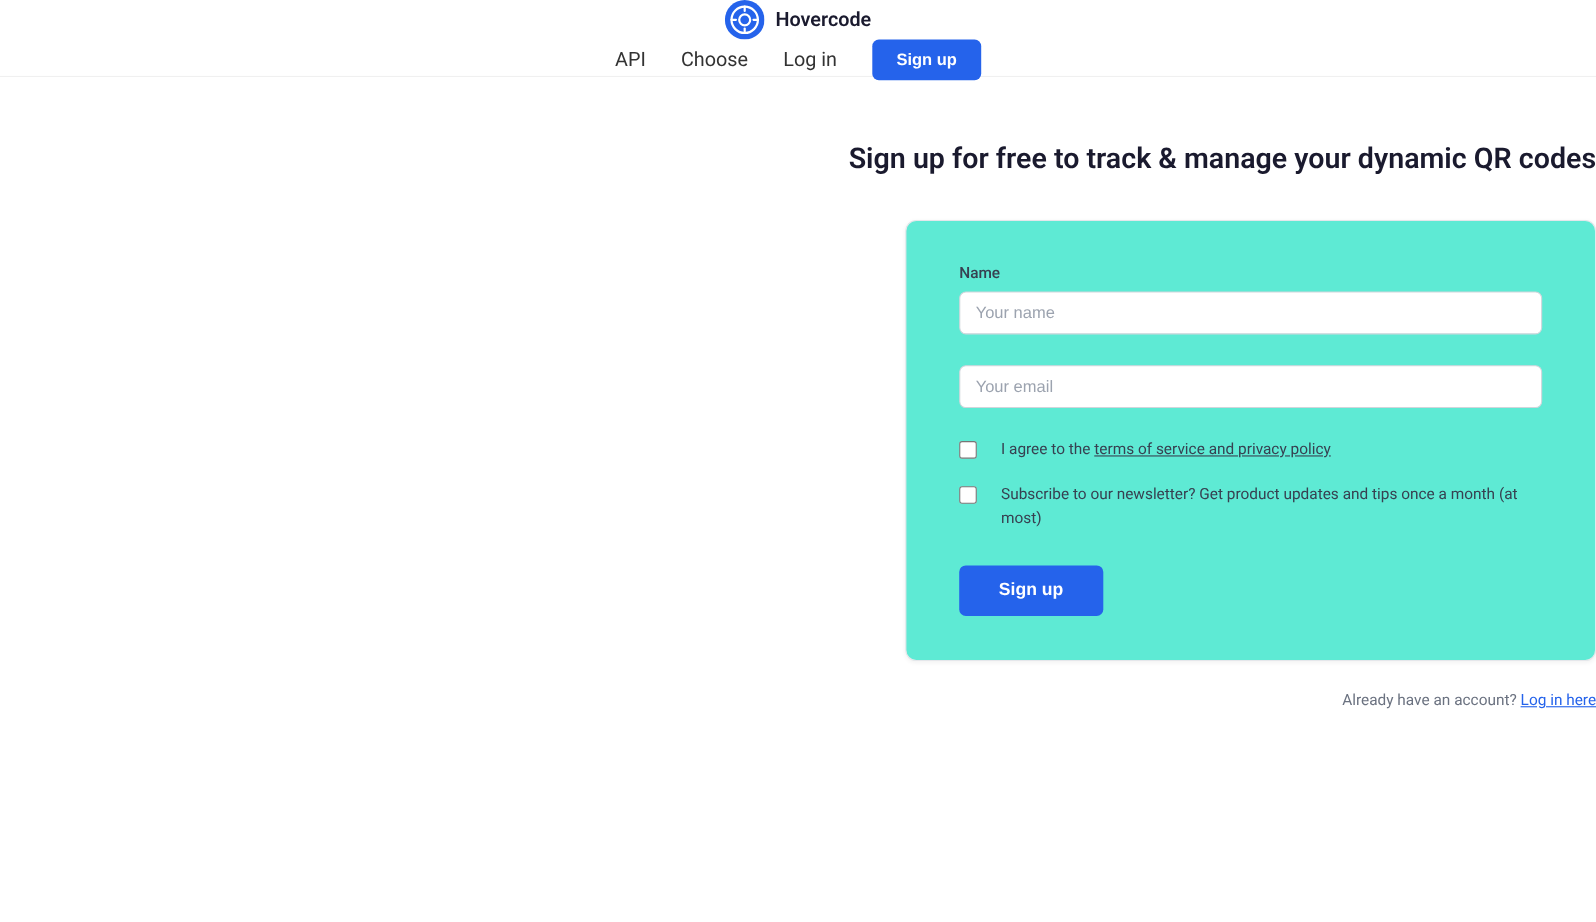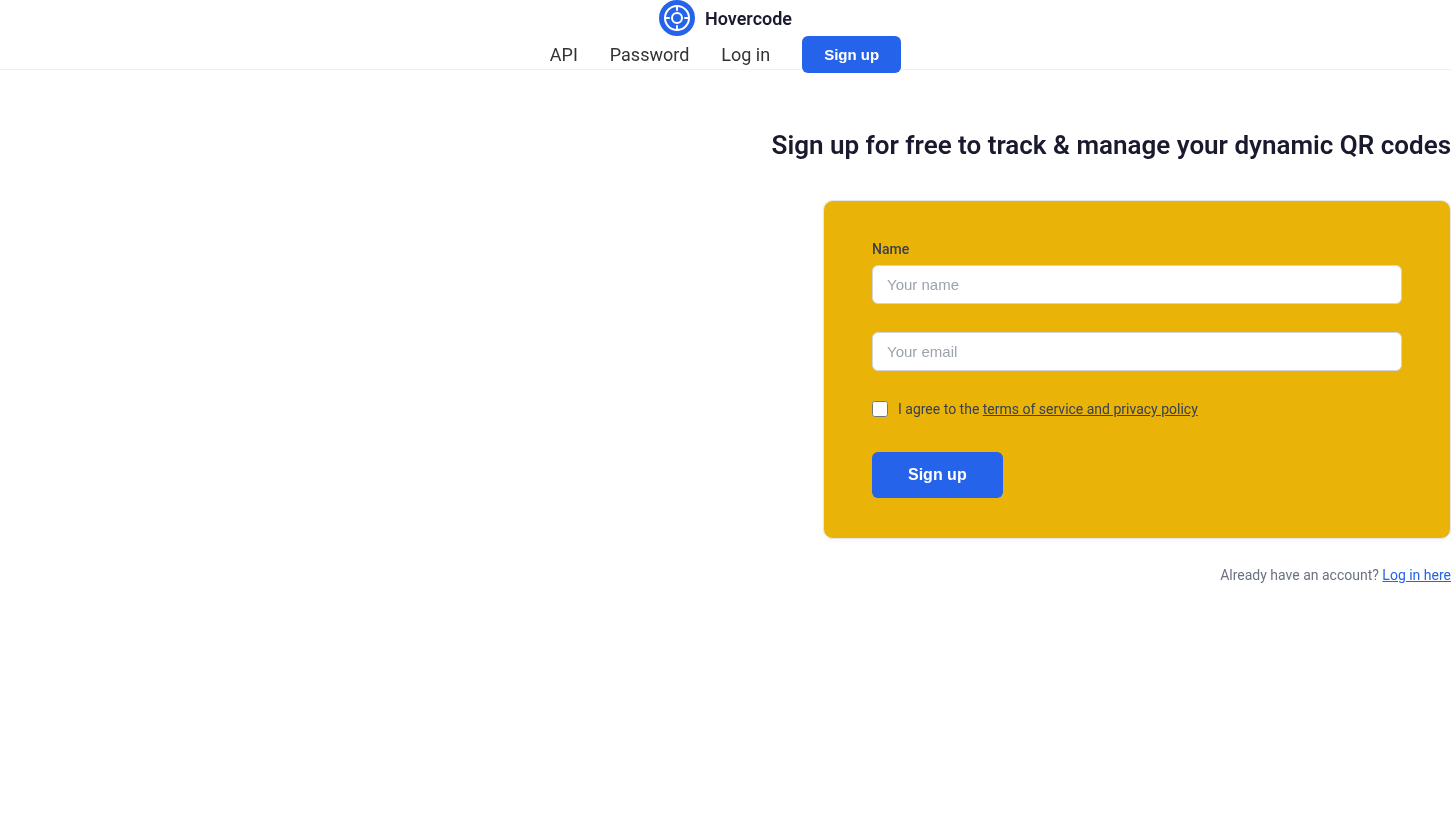--- a/index.html
+++ b/index.html
@@ -81,21 +81,21 @@
     .page-headline {
       font-size: 26px;
       font-weight: 600;
       color: #1a1a2e;
       margin-bottom: 40px;
       text-align: center;
     }
 
     
     .form-card {
-      background: #eab308;
+      background: #5eead4;
       border: 1px solid #e5e7eb;
       border-radius: 10px;
       padding: 40px 48px;
       width: 628px;
       box-shadow: 0 1px 4px rgba(0,0,0,0.05);
     }
 
     .form-group {
       margin-bottom: 28px;
     }
@@ -121,21 +121,21 @@
 
     .form-input::placeholder {
       color: #9ca3af;
     }
 
     
     .checkbox-group {
       margin-bottom: 20px;
       display: flex;
       align-items: flex-start;
-      gap: 10px;
+      gap: 22px;
     }
 
     .checkbox-input {
       width: 16px;
       height: 16px;
       margin-top: 2px;
       flex-shrink: 0;
       cursor: pointer;
       border: 1px solid #d1d5db;
       border-radius: 3px;
@@ -191,21 +191,21 @@
       <line x1="18" y1="6" x2="18" y2="10" stroke="white" stroke-width="2" stroke-linecap="round"></line>
       <line x1="18" y1="26" x2="18" y2="30" stroke="white" stroke-width="2" stroke-linecap="round"></line>
       <line x1="6" y1="18" x2="10" y2="18" stroke="white" stroke-width="2" stroke-linecap="round"></line>
       <line x1="26" y1="18" x2="30" y2="18" stroke="white" stroke-width="2" stroke-linecap="round"></line>
     </svg>
     <span class="brand-name">Hovercode</span>
   </a>
 
   <div class="navbar-links">
     <a class="nav-link" href="#">API</a>
-    <a class="nav-link" href="#">Password</a>
+    <a class="nav-link" href="#">Choose</a>
     <a class="nav-link" href="#">Log in</a>
     <button class="btn-signup-nav">Sign up</button>
   </div>
 </nav>
 
 <main class="main-content">
   <h1 class="page-headline">Sign up for free to track &amp; manage your dynamic QR codes</h1>
 
   <div class="form-card">
     <form>
@@ -225,20 +225,24 @@
 
       
       <div class="checkbox-group">
         <input type="checkbox" class="checkbox-input" id="terms-check" style="">
         <label class="checkbox-label" for="terms-check">
           <span>I agree to the </span><a href="#">terms of service and privacy policy</a>
         </label>
       </div>
 
       
+      <div class="checkbox-group">
+        <input type="checkbox" class="checkbox-input" id="newsletter-check" style="">
+        <label class="checkbox-label" for="newsletter-check">Subscribe to our newsletter? Get product updates and tips once a month (at most)</label>
+      </div>
 
       
       <button type="submit" class="btn-signup-form">Sign up</button>
 
     </form>
   </div>
 
   <p class="already-account">
     <span>Already have an account? </span><a href="#">Log in here</a>
   </p>

